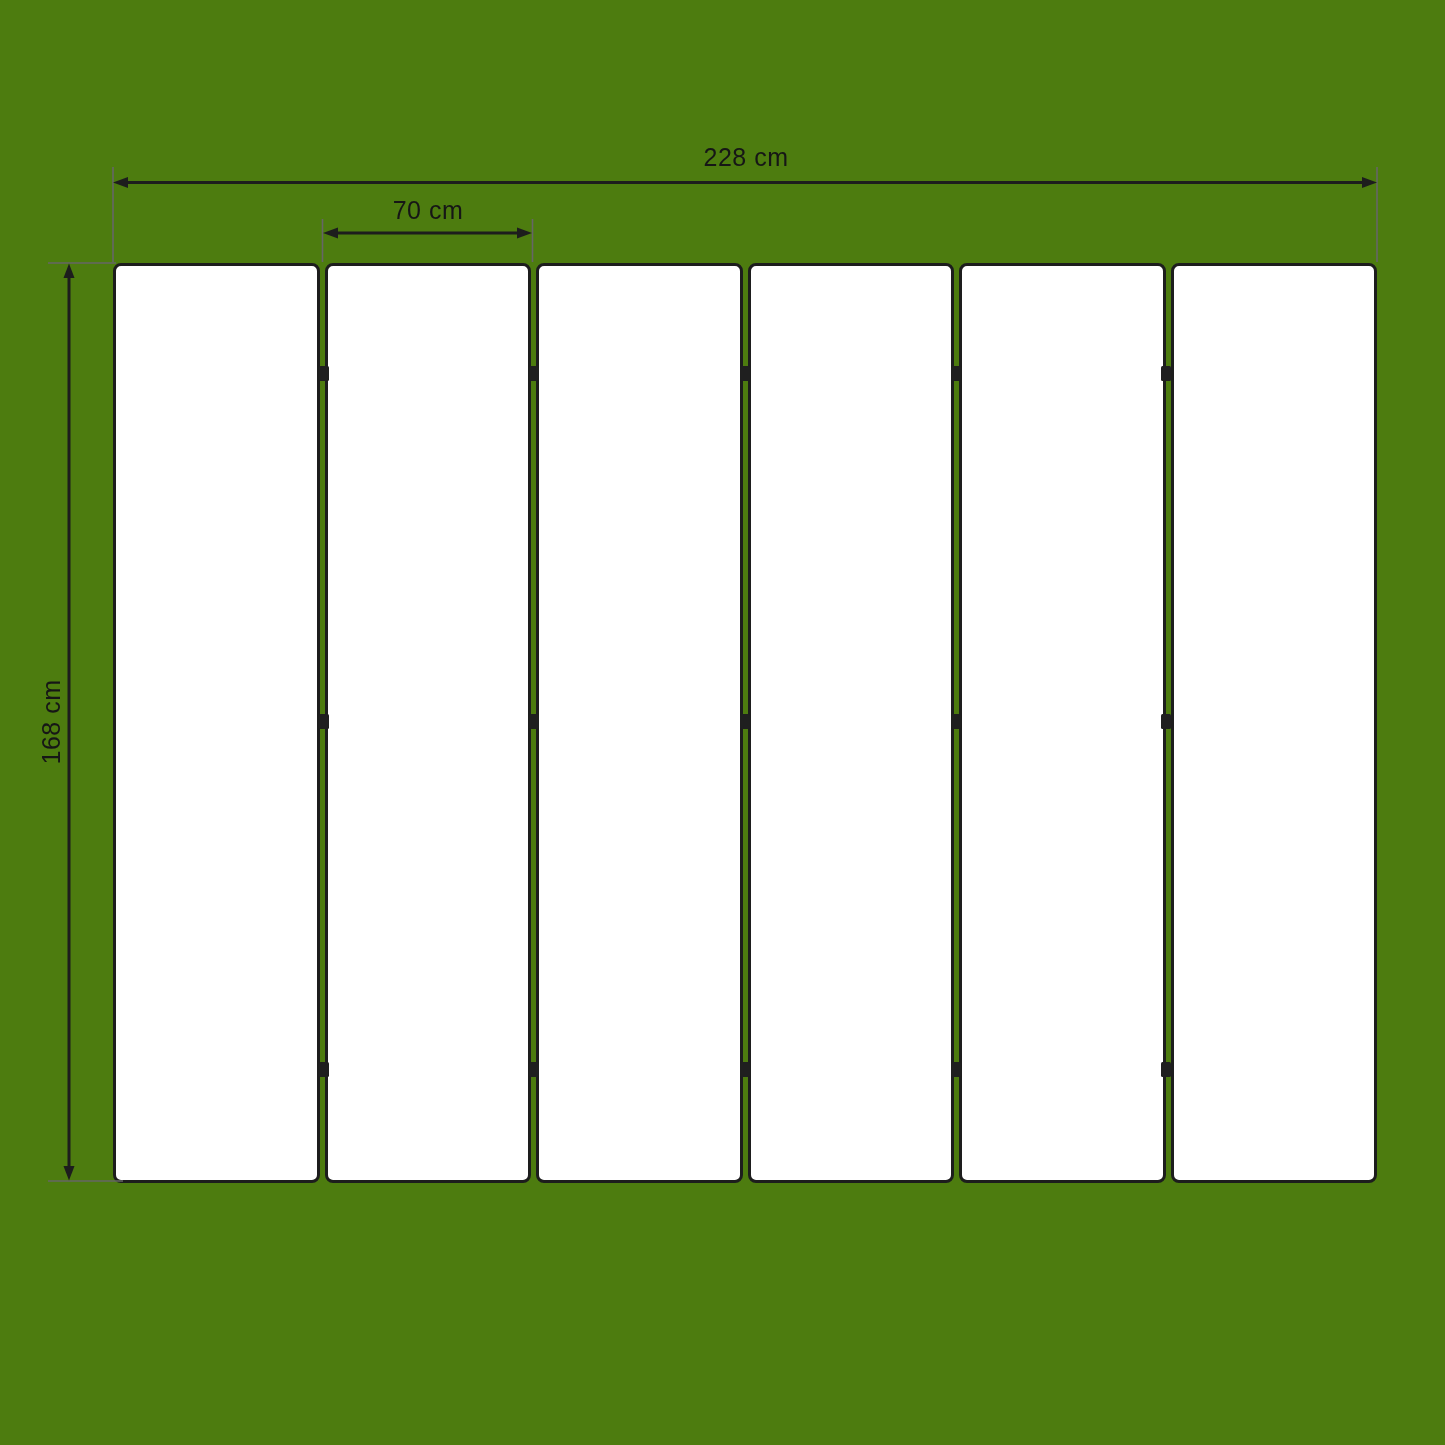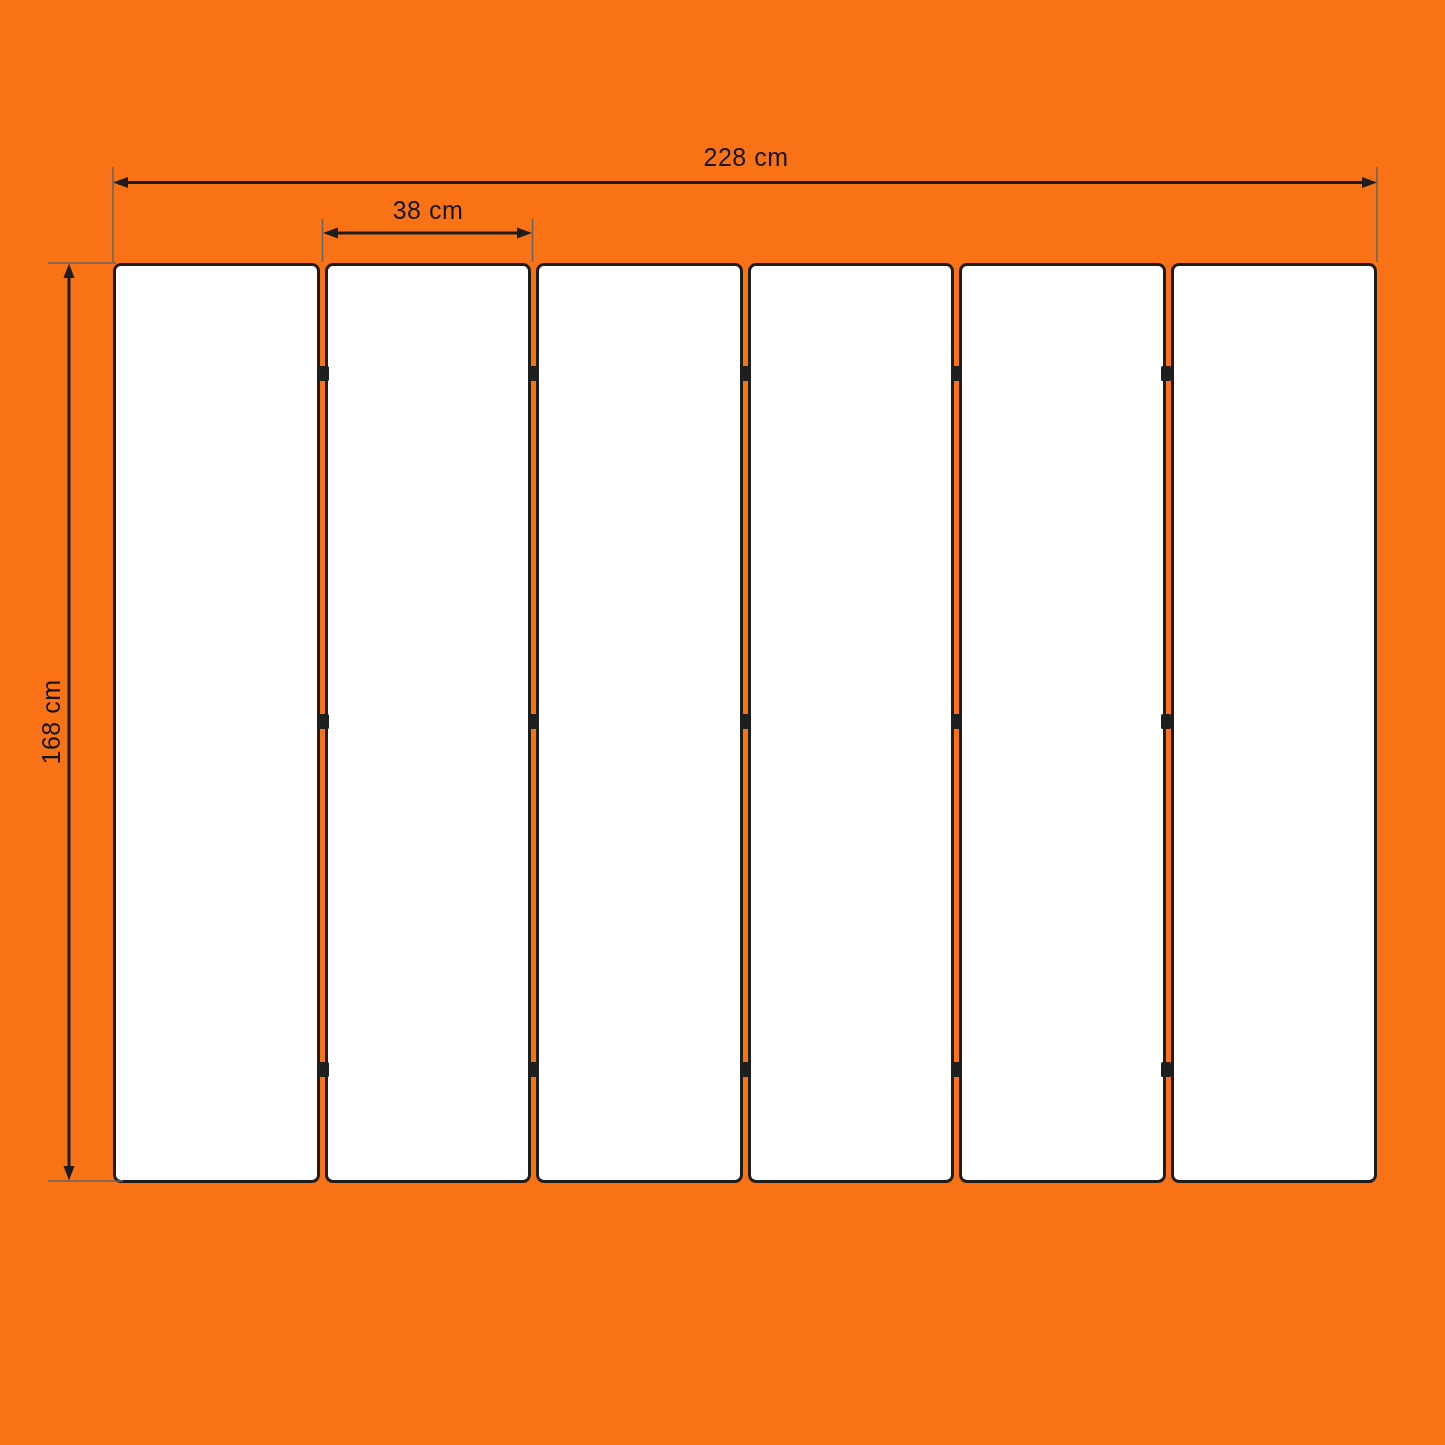--- a/index.html
+++ b/index.html
@@ -5,21 +5,21 @@
   html, body {
     margin: 0;
     padding: 0;
     background: #ffffff;
     font-family: "Liberation Sans", "DejaVu Sans", sans-serif;
   }
   .canvas {
     position: relative;
     width: 1445px;
     height: 1445px;
-    background: #f97316;
+    background: #4d7c0f;
     overflow: hidden;
     text-align: center;
   }
   
   .panels-row {
     position: absolute;
     left: 113px;
     top: 263px;
     width: 1264px;
     height: 920px;
@@ -112,17 +112,17 @@
 
     <line x1="48" y1="263" x2="116" y2="263" stroke="#666666" stroke-width="1.6"></line>
     <line x1="48" y1="1181" x2="123" y2="1181" stroke="#666666" stroke-width="1.6"></line>
     <line x1="69" y1="276" x2="69" y2="1168" stroke="#1d1d1d" stroke-width="3"></line>
     <polygon points="69,263.5 63.5,278 74.5,278" fill="#1d1d1d"></polygon>
     <polygon points="69,1180.5 63.5,1166 74.5,1166" fill="#1d1d1d"></polygon>
   </svg>
 
   <div class="dim-label center" style="left:746px; top:157px">228 cm</div>
 
-  <div class="dim-label center" style="left:428px; top:210px">38 cm</div>
+  <div class="dim-label center" style="left:428px; top:210px">70 cm</div>
 
   <div class="dim-label vertical" style="left:51px; top:722px">168 cm</div>
 
 </div>
 
 </body></html>

